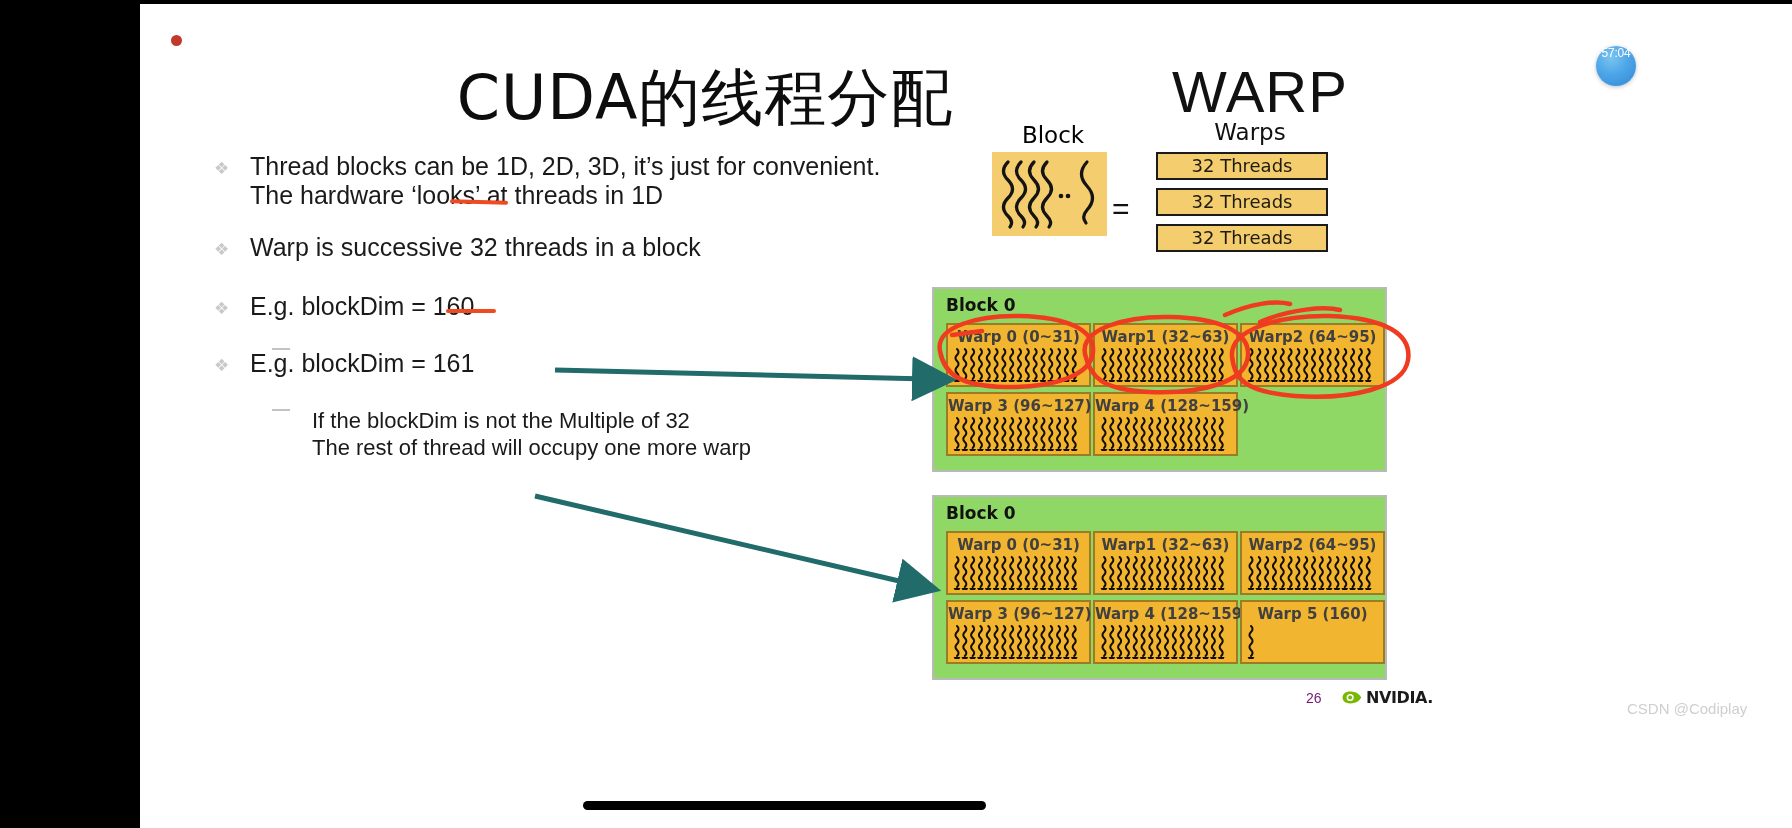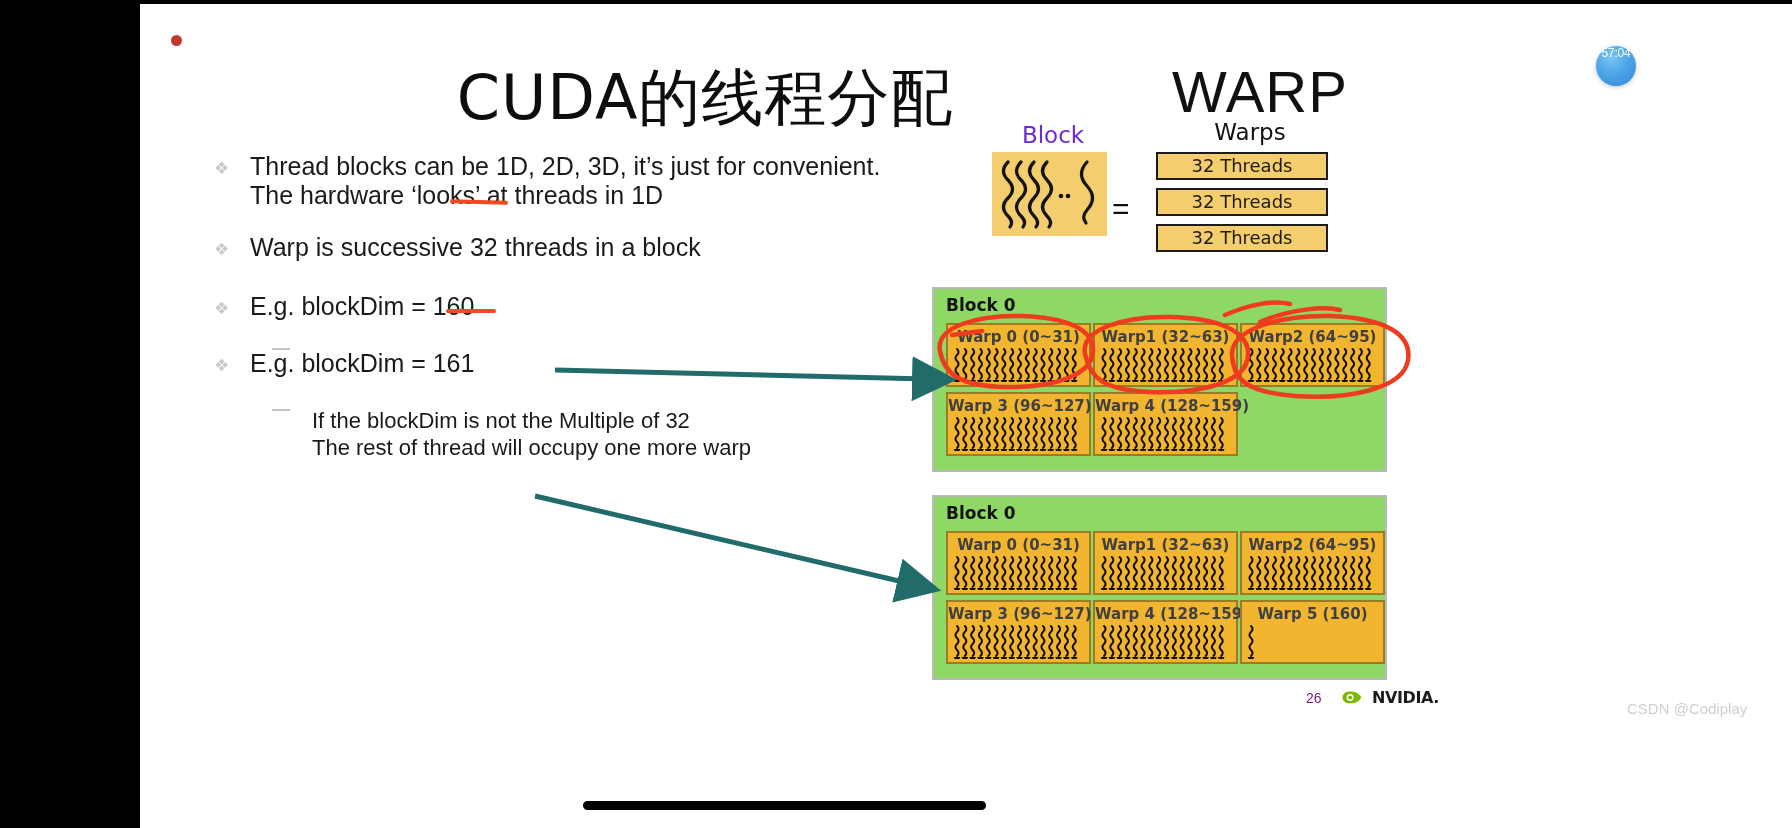--- a/index.html
+++ b/index.html
@@ -60,21 +60,21 @@
   }
   .olive { color: #7f9a27; }
 
   .u-red {
     position: absolute; height: 4px; background: #ef4a22; border-radius: 2px;
   }
 
   
   .fig-block-label {
     position: absolute; left: 848px; top: 118px; width: 130px; text-align: center;
-    font-size: 23px; color: #6d28d9; font-family: "DejaVu Sans", sans-serif;
+    font-size: 23px; color: #000000; font-family: "DejaVu Sans", sans-serif;
   }
   .fig-block-box {
     position: absolute; left: 852px; top: 148px; width: 115px; height: 84px;
     background: #f3cd6e;
   }
   .fig-equals {
     position: absolute; left: 972px; top: 188px; font-size: 30px; color: #111;
   }
   .fig-warps-label {
     position: absolute; left: 1020px; top: 115px; width: 180px; text-align: center;
@@ -113,21 +113,21 @@
 
   
   .overlay { position: absolute; left: 0; top: 0; width: 1478px; height: 828px; pointer-events: none; }
 
   
   .page-num {
     position: absolute; left: 1166px; top: 686px;
     font-size: 14px; color: #701a75; font-family: "Liberation Sans", sans-serif;
   }
   .nvidia-logo {
-    position: absolute; left: 1200px; top: 684px; display: flex; align-items: center; gap: 10px;
+    position: absolute; left: 1200px; top: 684px; display: flex; align-items: center; gap: 4px;
   }
   .nvidia-logo .nv-eye { width: 22px; height: 15px; }
   .nvidia-logo .nv-word {
     font-family: "DejaVu Sans", sans-serif; font-size: 16px; font-weight: 700;
     color: #1b1b1b; letter-spacing: -0.4px;
   }
 
   
   .timer-badge {
     position: absolute; left: 1456px; top: 42px; width: 40px; height: 40px;

